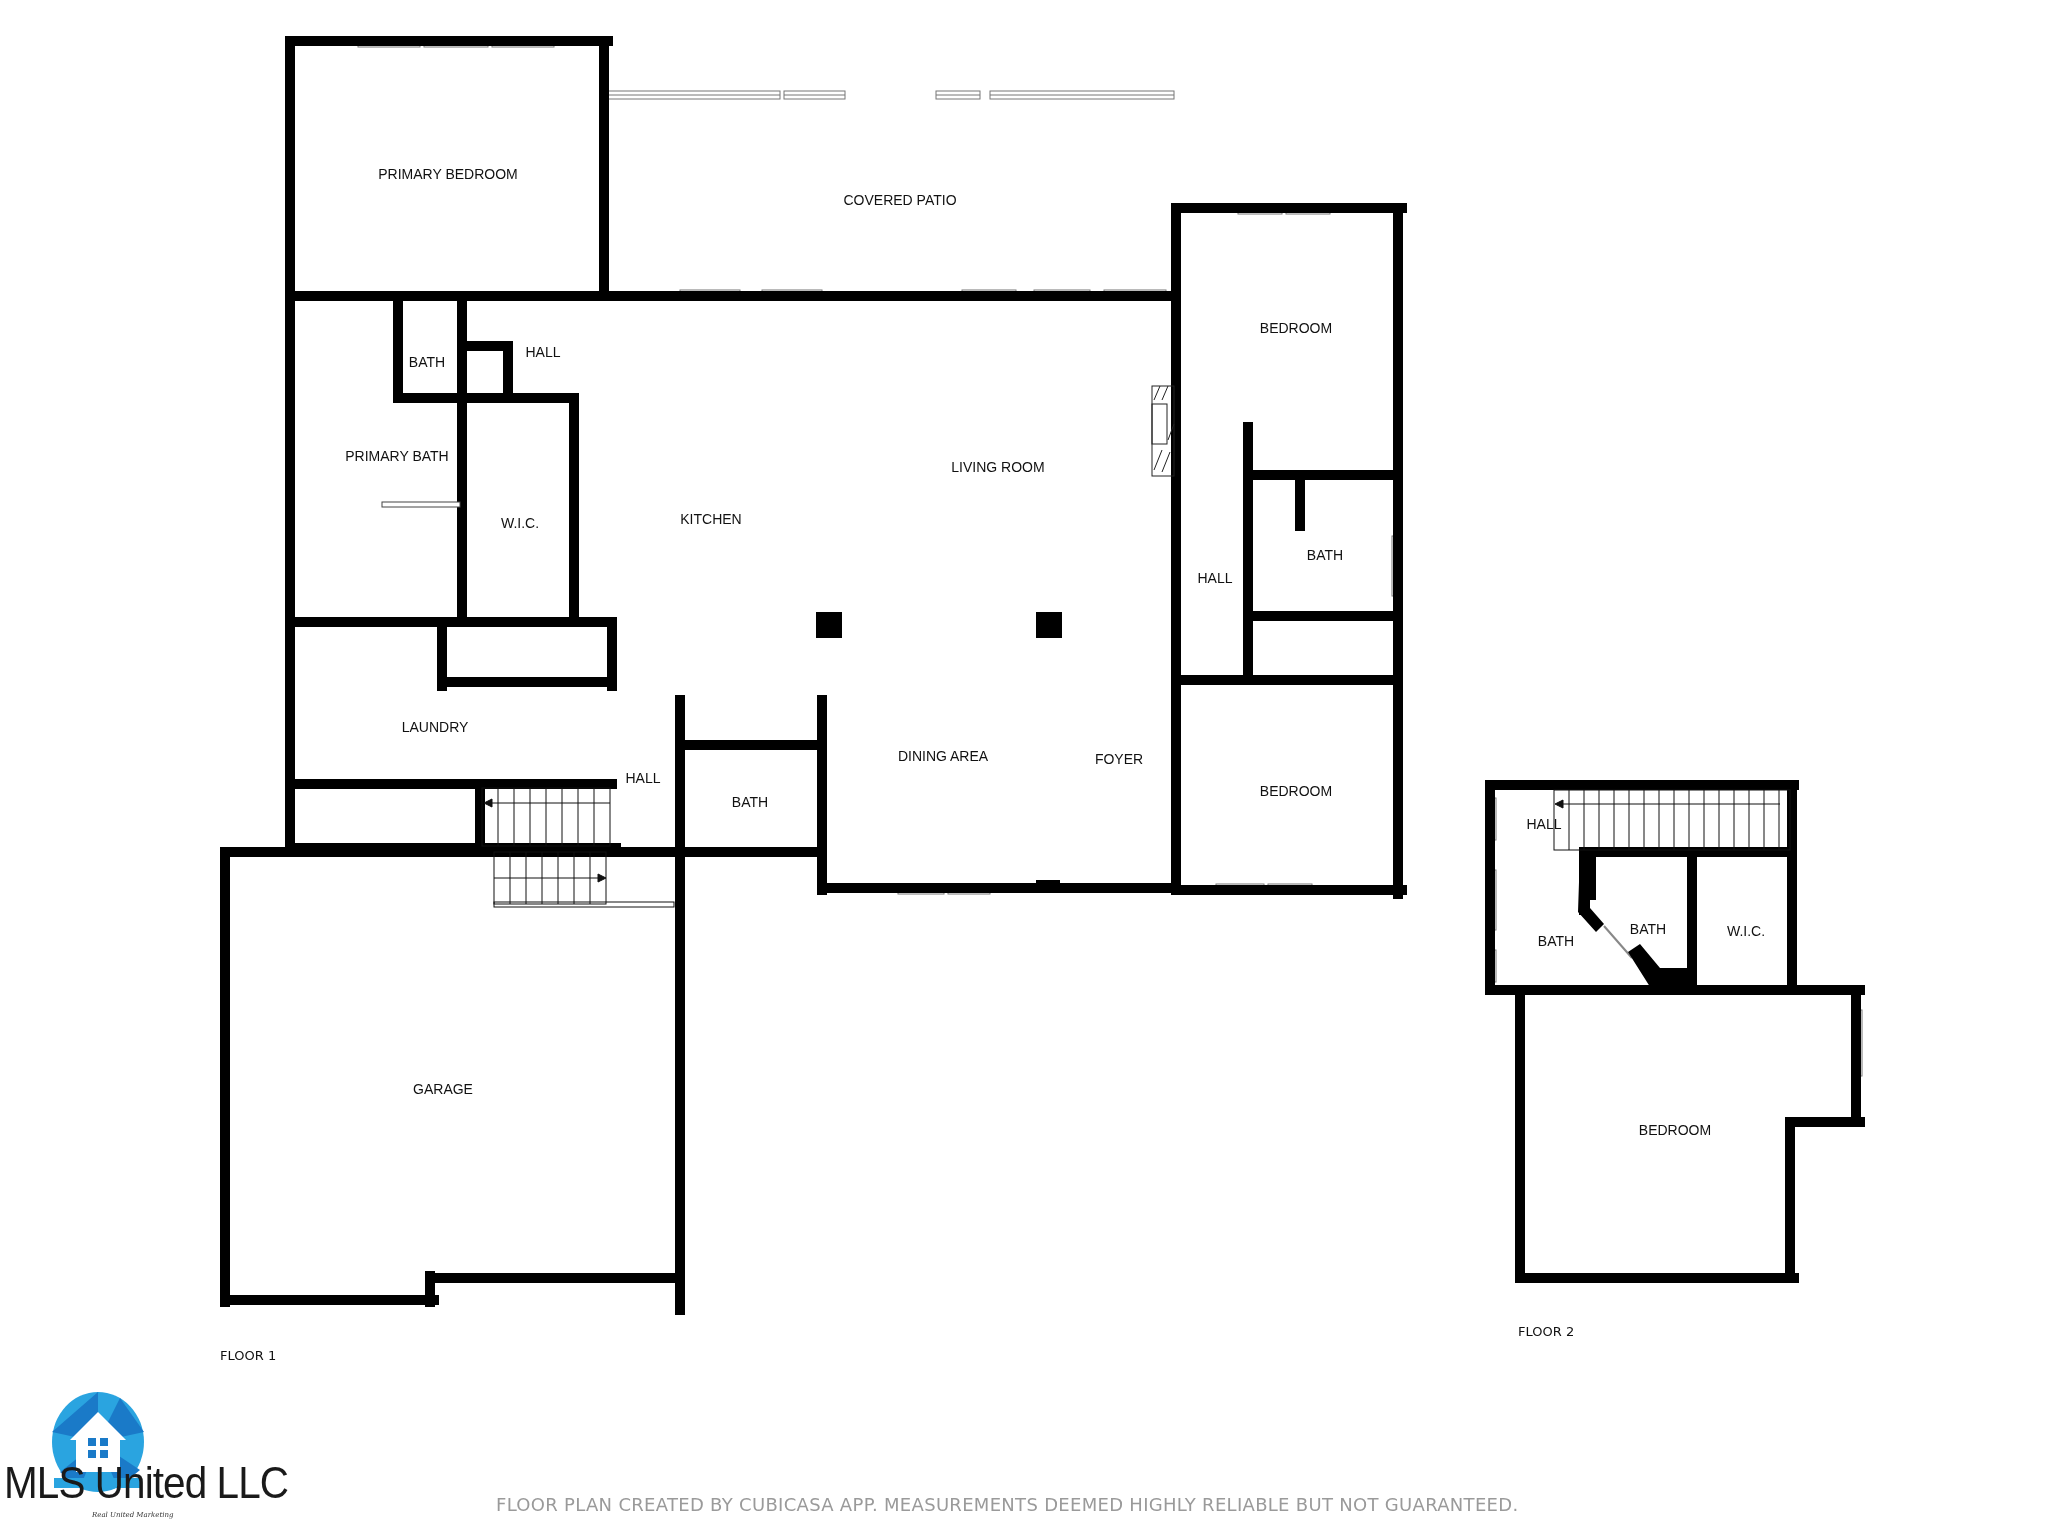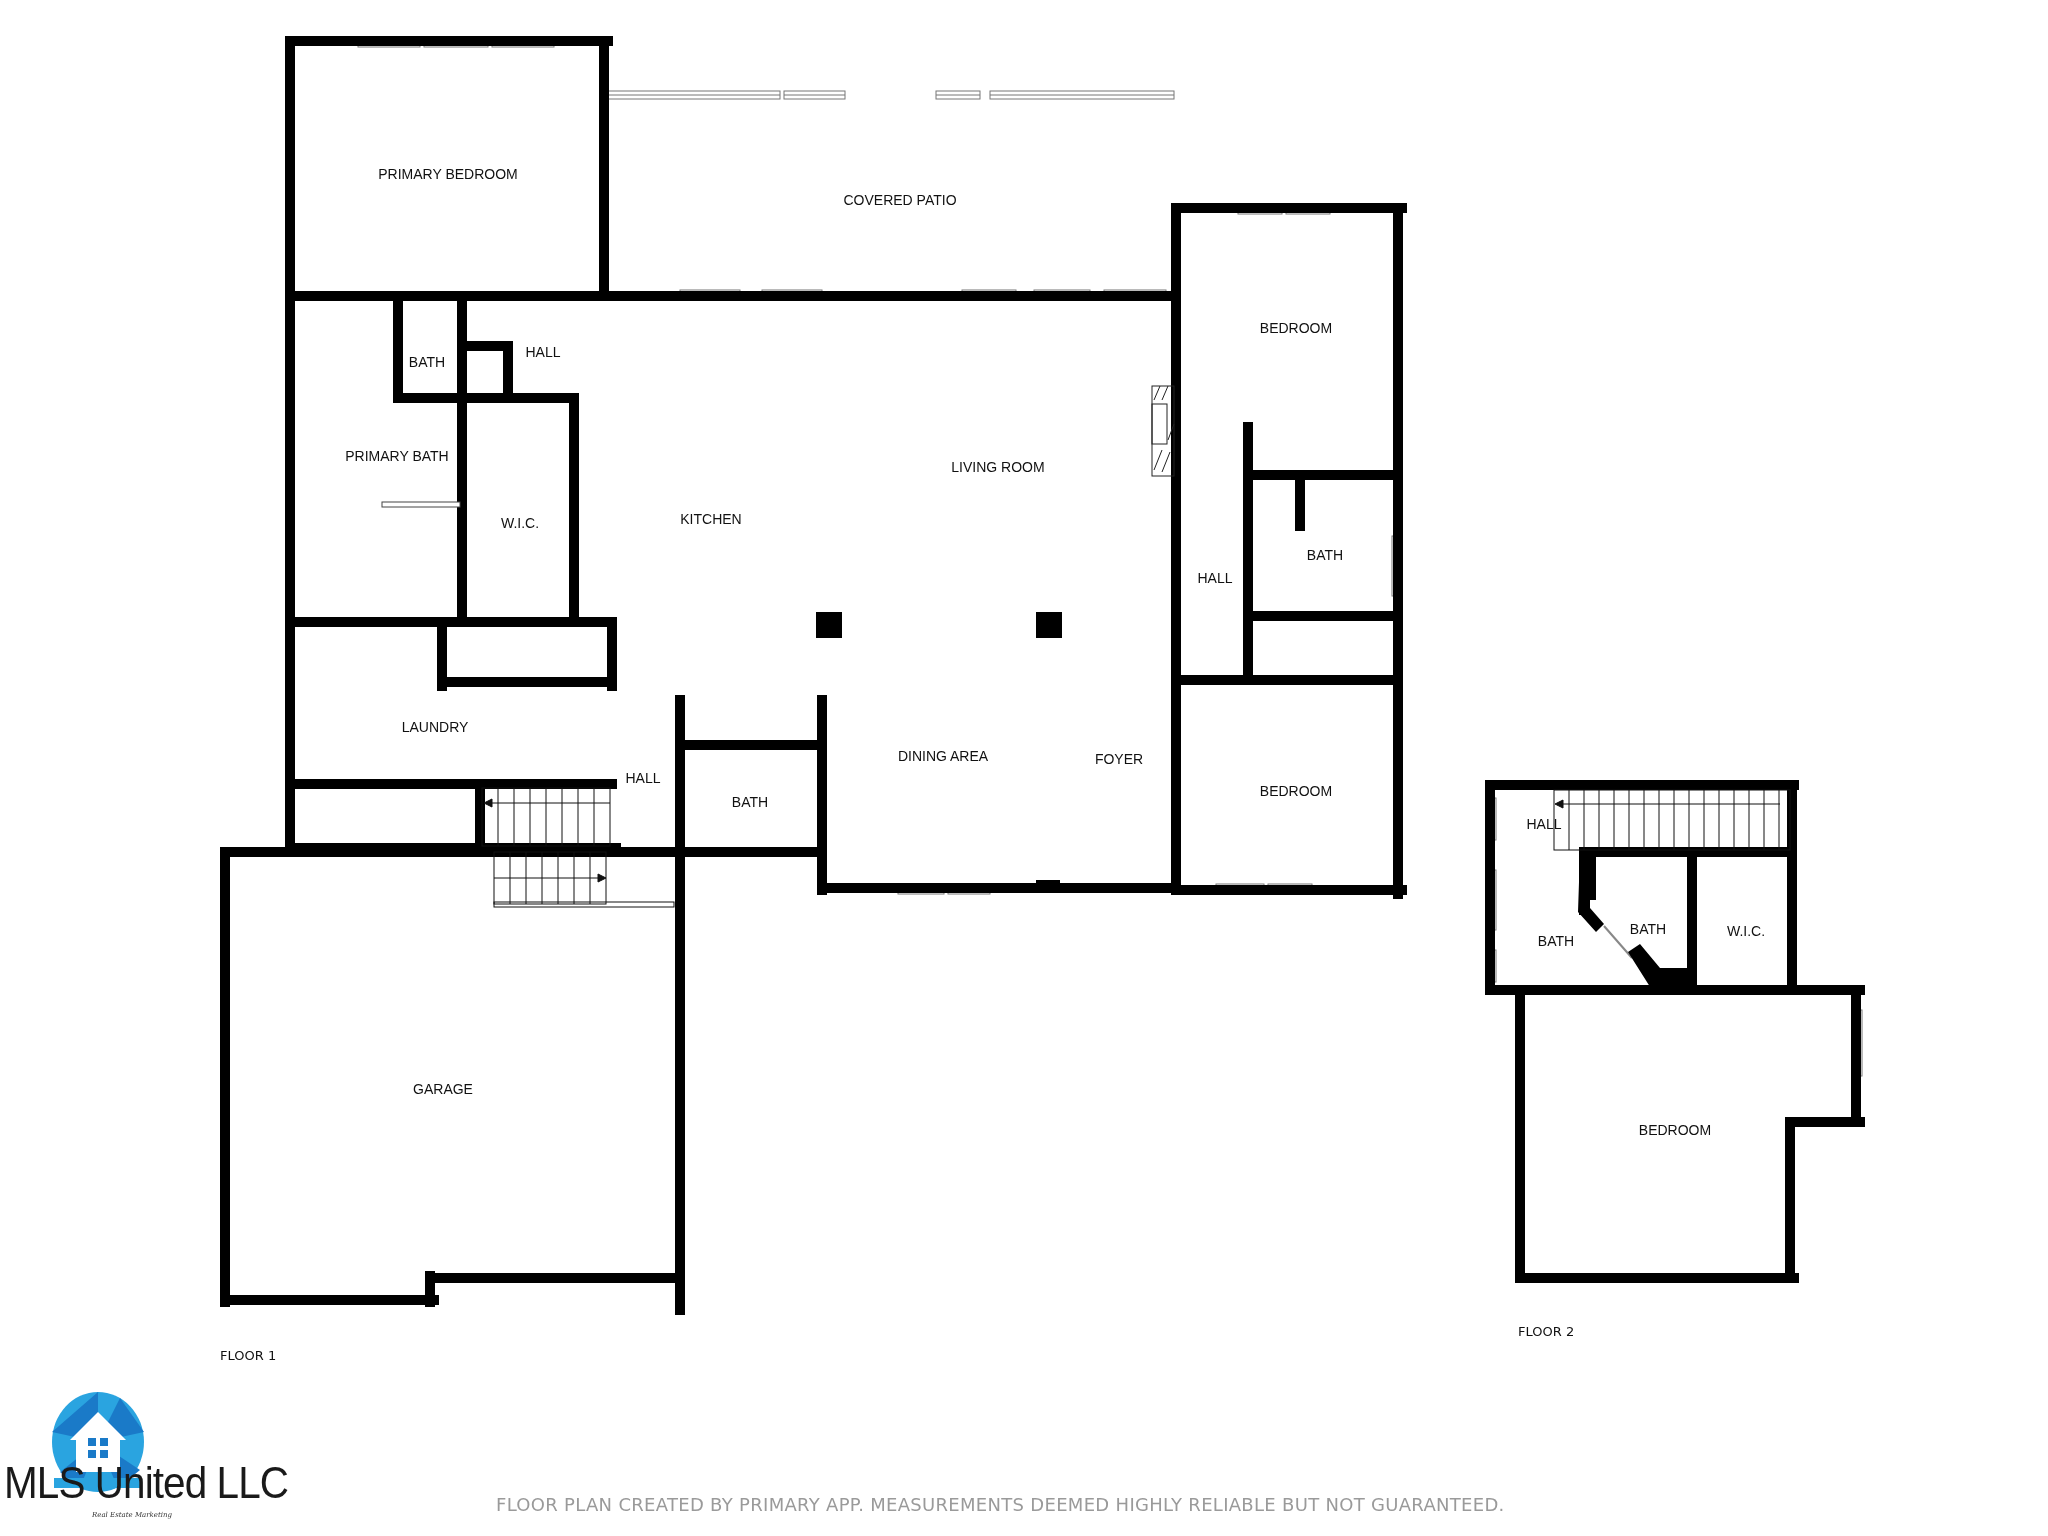--- a/index.html
+++ b/index.html
@@ -299,15 +299,15 @@
   <path d="M48 50 L10 80 L30 96 Z" fill="#1a7ac8"></path>
   <path d="M48 50 L90 78 L68 96 Z" fill="#1a7ac8"></path>
   <polygon points="48,20 20,48 26,48 26,80 70,80 70,48 76,48" fill="#ffffff"></polygon>
   <rect x="38" y="46" width="8" height="8" fill="#1a7ac8"></rect>
     <rect x="50" y="46" width="8" height="8" fill="#1a7ac8"></rect>
   <rect x="38" y="58" width="8" height="8" fill="#1a7ac8"></rect>
     <rect x="50" y="58" width="8" height="8" fill="#1a7ac8"></rect>
   <rect x="4" y="86" width="88" height="10" fill="#2aa4e0"></rect>
 </svg>
 <div class="brand">MLS United LLC</div>
-<div class="brand-sub">Real Estate Marketing</div>
-
-<div class="footer">FLOOR PLAN CREATED BY PRIMARY APP. MEASUREMENTS DEEMED HIGHLY RELIABLE BUT NOT GUARANTEED.</div>
+<div class="brand-sub">Real United Marketing</div>
+
+<div class="footer">FLOOR PLAN CREATED BY CUBICASA APP. MEASUREMENTS DEEMED HIGHLY RELIABLE BUT NOT GUARANTEED.</div>
 
 </body></html>

